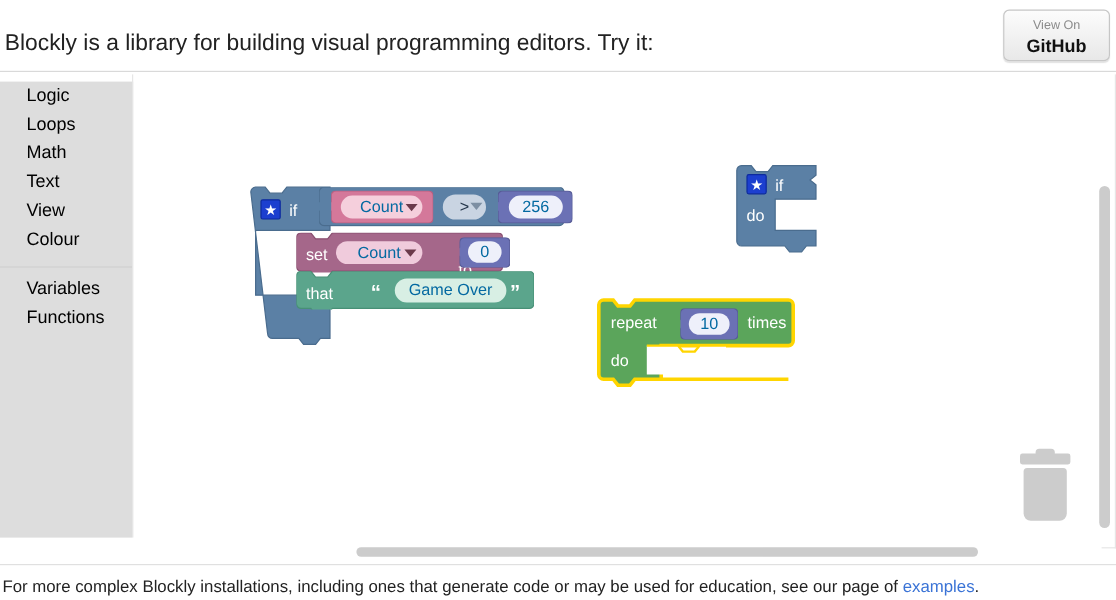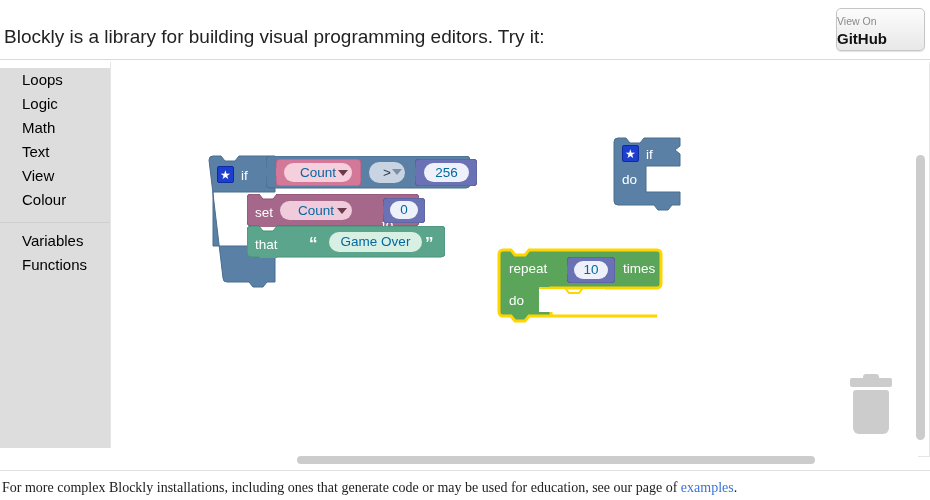--- a/index.html
+++ b/index.html
@@ -19,21 +19,21 @@
   }
   .header-title {
     position: absolute; left: 4px; top: 26px;
     font-size: 19px; color: #222; white-space: nowrap; text-align: center;
   }
   .gh-button {
     position: absolute; left: 836px; top: 8px; width: 89px; height: 43px;
     background: linear-gradient(#fcfcfc, #e8e8e8);
     border: 1px solid #c6c6c6; border-radius: 5px;
     box-shadow: 0 1px 1px rgba(0,0,0,.12);
-    cursor: pointer;
+    text-align: center; cursor: pointer;
   }
   .gh-top { font-size: 10.5px; color: #8a8a8a; line-height: 1; padding-top: 7px; }
   .gh-bottom { font-size: 15px; font-weight: bold; color: #111; line-height: 1; padding-top: 4px; }
 
   
   .toolbox {
     position: absolute; left: 0; top: 68px; width: 110px; height: 380px;
     background: #ddd;
   }
   .tb-item {
@@ -94,21 +94,21 @@
 
   
   .vscroll-track { position: absolute; left: 914px; top: 68px; width: 14px; height: 380px; background: #fff; }
   .vscroll-thumb { position: absolute; left: 916px; top: 155px; width: 9px; height: 285px; background: #ccc; border-radius: 5px; cursor: pointer; }
   .hscroll-track { position: absolute; left: 110px; top: 448px; width: 808px; height: 14px; background: #fff; }
   .hscroll-thumb { position: absolute; left: 297px; top: 456px; width: 518px; height: 8px; background: #ccc; border-radius: 4px; cursor: pointer; }
 
   
   .footer {
     position: absolute; left: 0; top: 470px; width: 930px; height: 30px;
-    border-top: 1px solid #e0e0e0; background: #fff; font-family: Liberation Serif, serif;
+    border-top: 1px solid #e0e0e0; background: #fff;
   }
   .footer-text {
     position: absolute; left: 2px; top: 9px; font-size: 14px; color: #222;
     white-space: nowrap;
   }
   .footer-link { color: #3a73d6; text-decoration: none; cursor: pointer; }
 </style>
 </head>
 <body>
 
@@ -116,22 +116,22 @@
 
   <div class="header">
     <div class="header-title">Blockly is a library for building visual programming editors. Try it:</div>
     <div class="gh-button">
       <div class="gh-top">View On</div>
       <div class="gh-bottom">GitHub</div>
     </div>
   </div>
 
   <div class="toolbox">
+    <div class="tb-item">Logic</div>
     <div class="tb-item">Loops</div>
-    <div class="tb-item">Logic</div>
     <div class="tb-item">Math</div>
     <div class="tb-item">Text</div>
     <div class="tb-item">View</div>
     <div class="tb-item">Colour</div>
     <div class="tb-sep"></div>
     <div class="tb-item">Variables</div>
     <div class="tb-item">Functions</div>
   </div>
 
   <div class="workspace">

